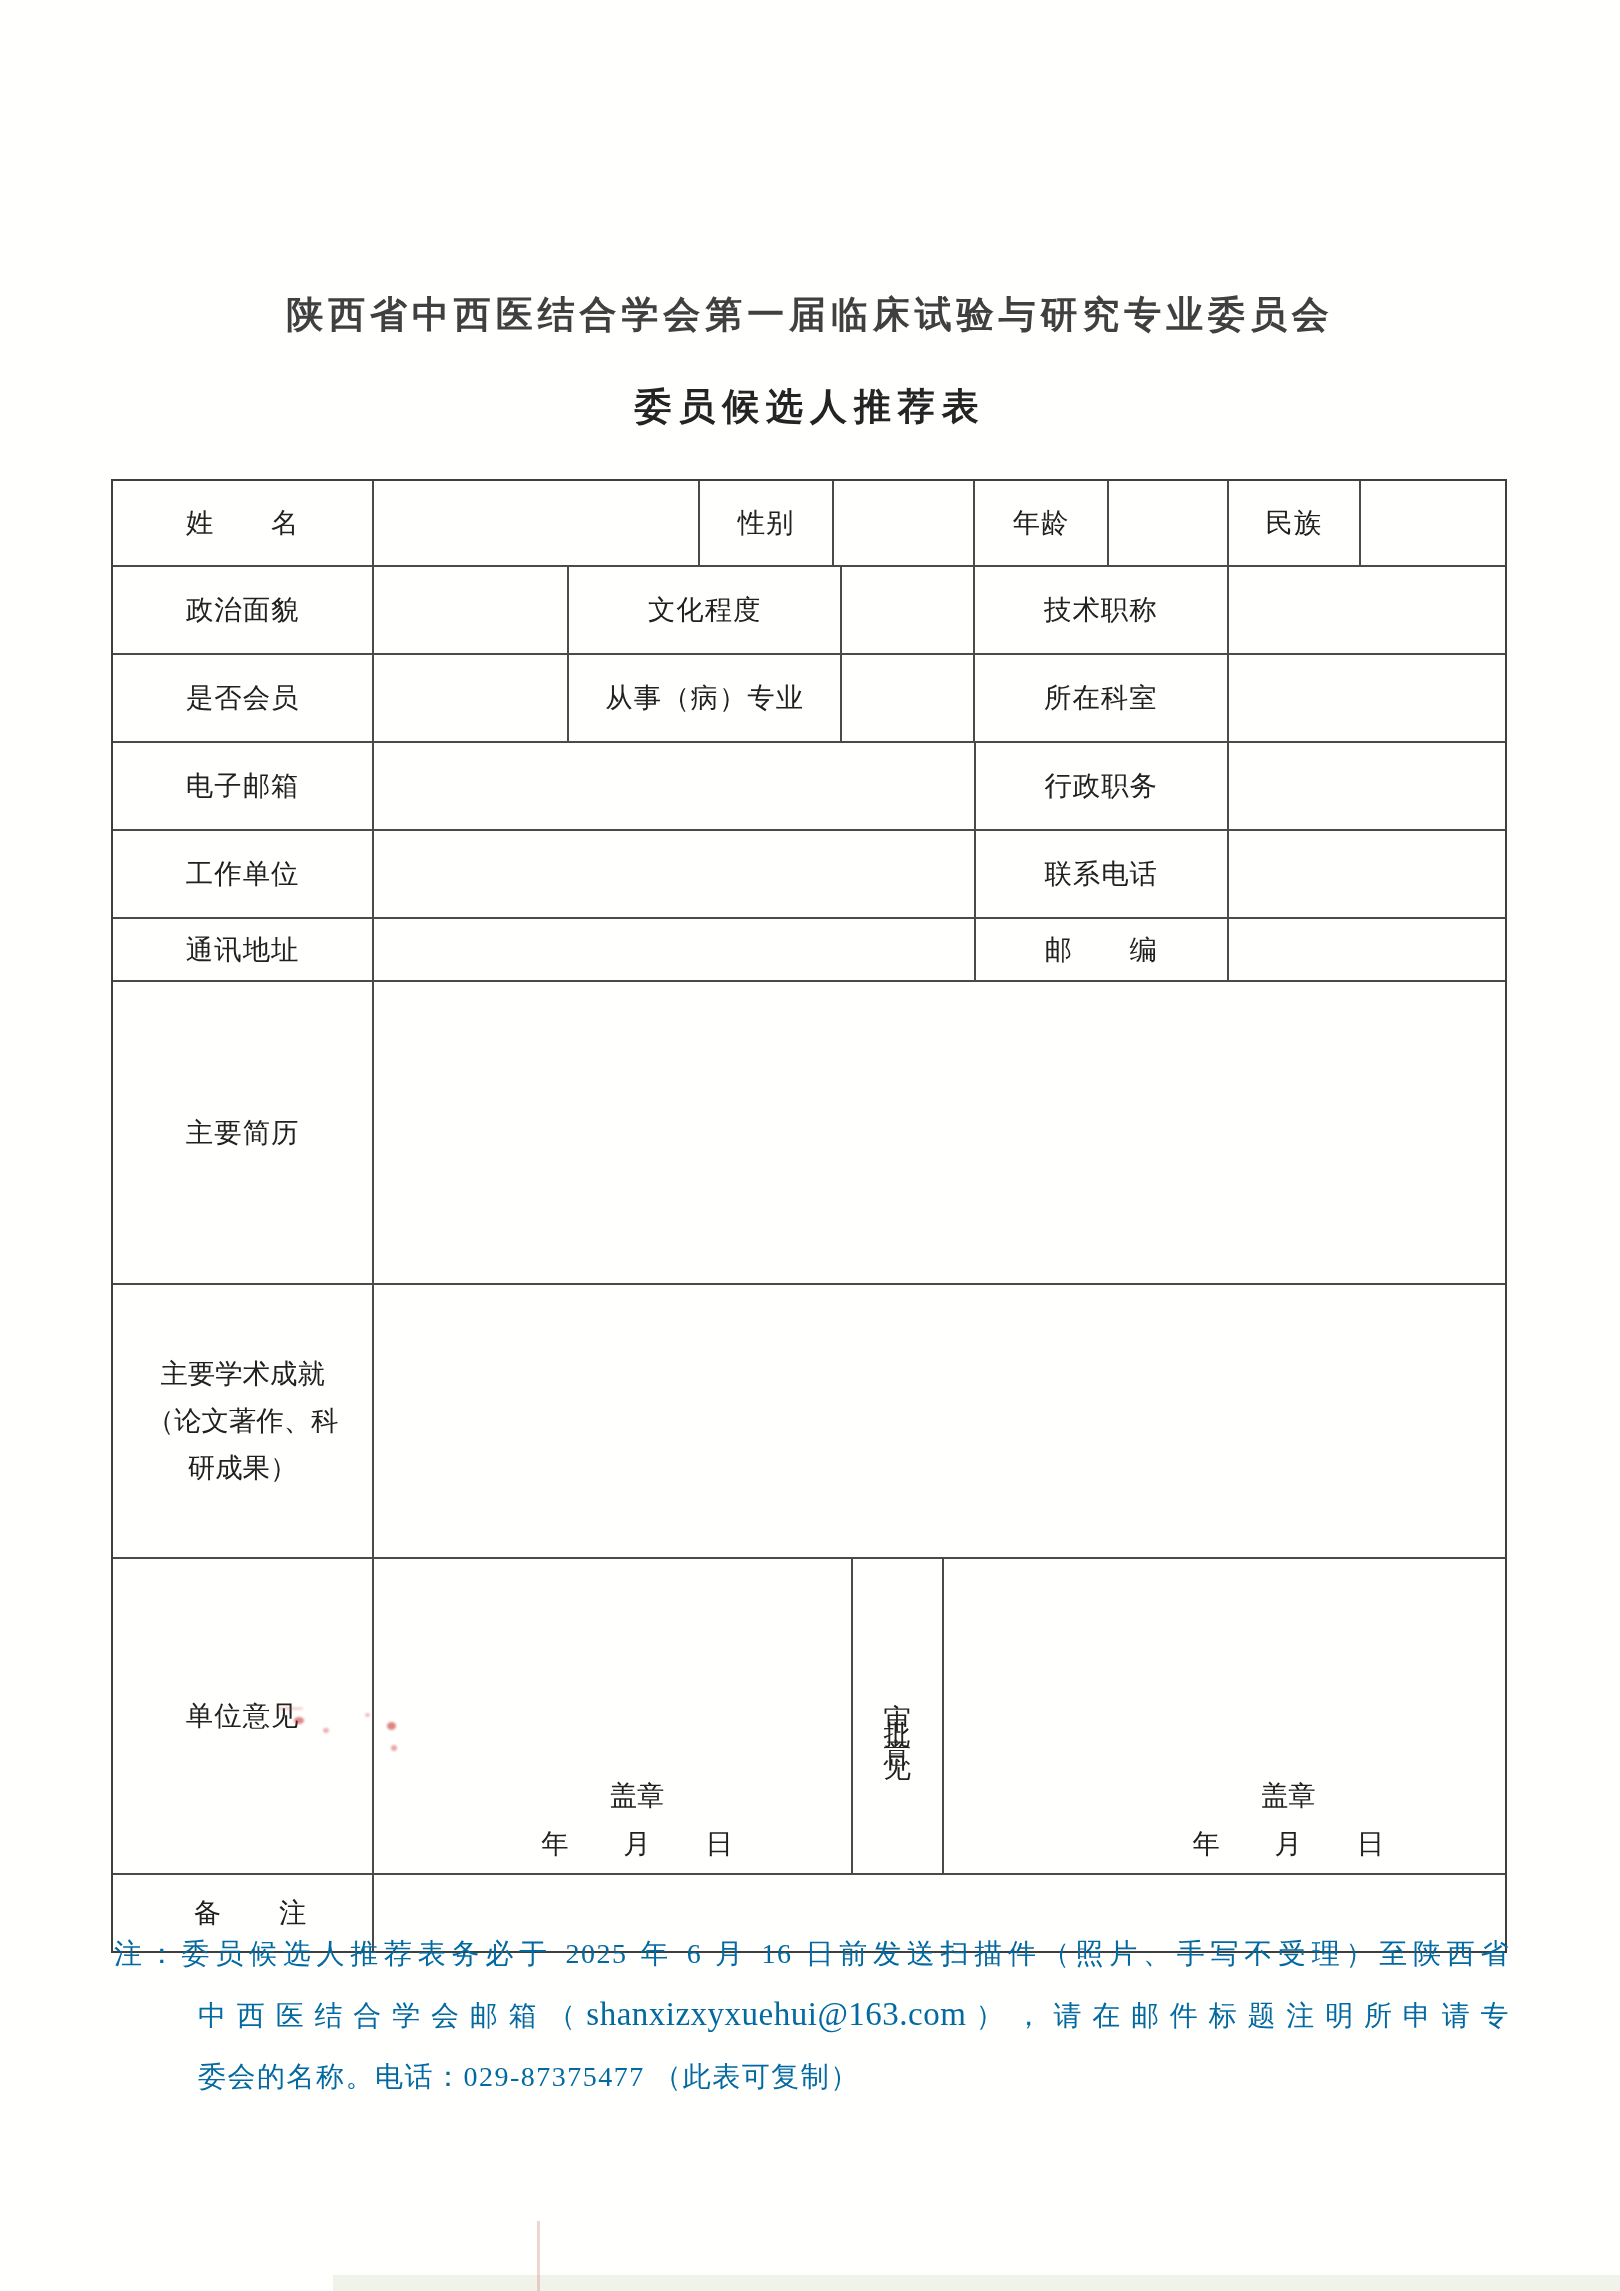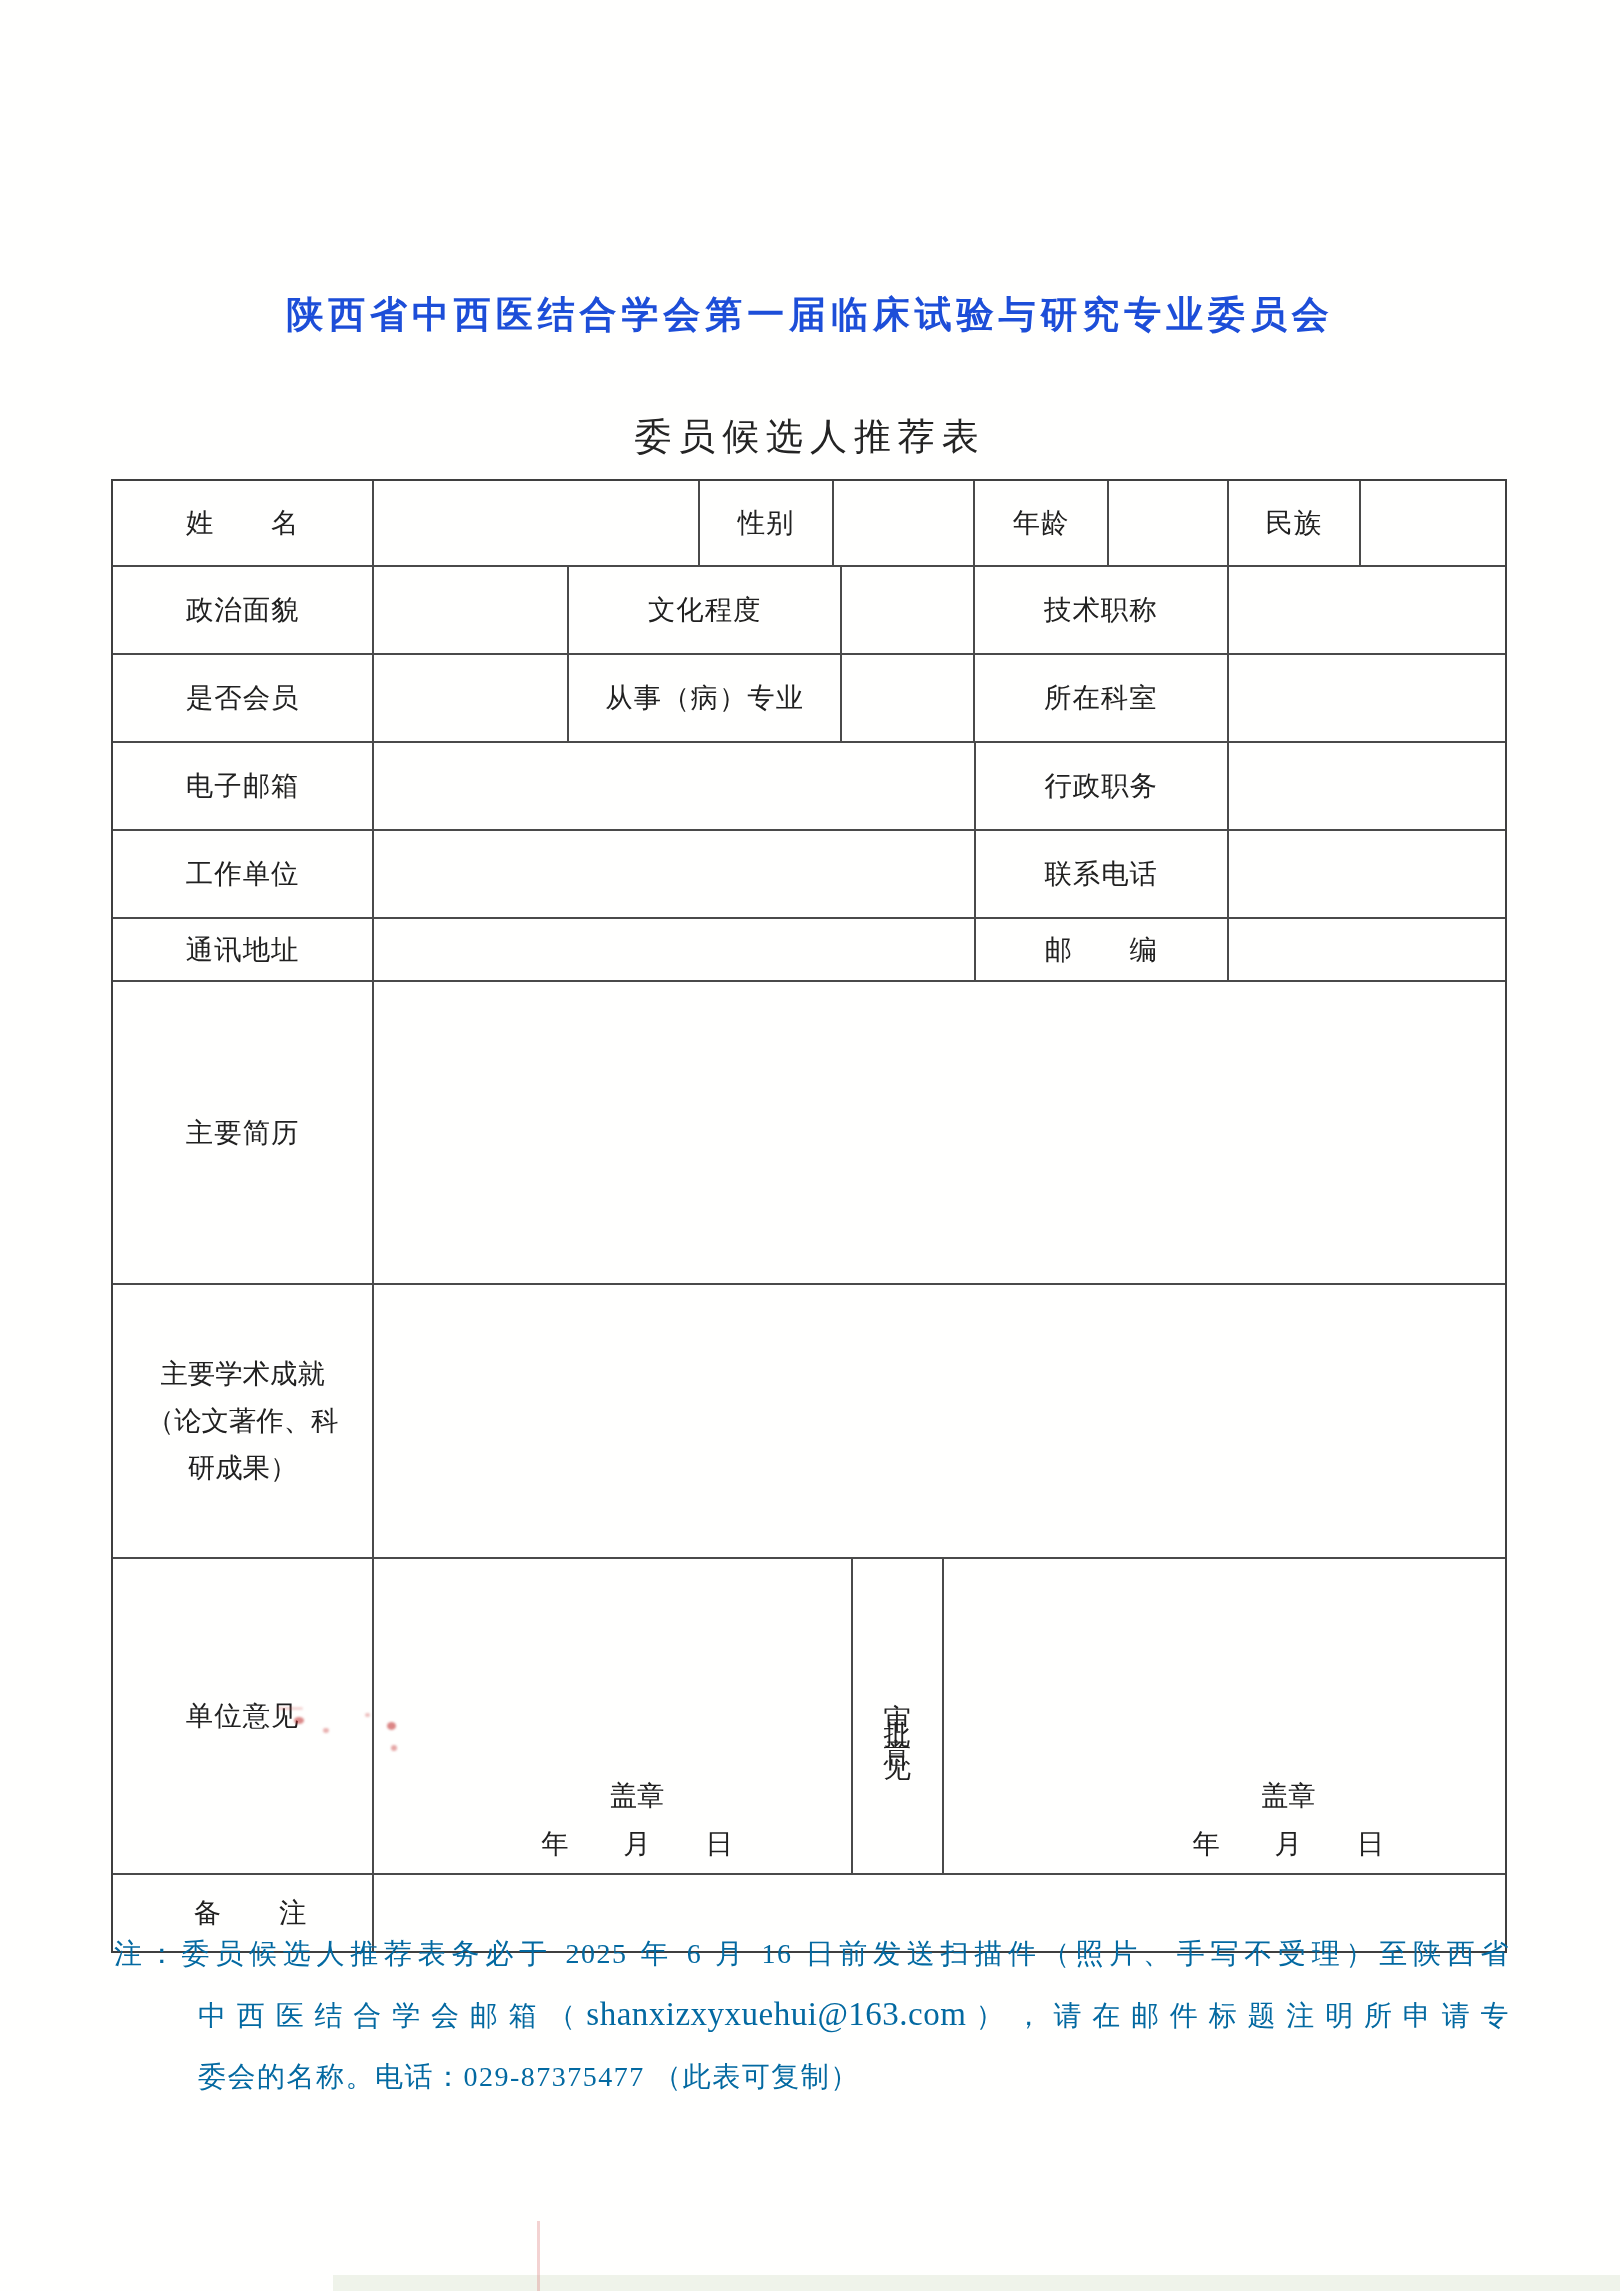--- a/index.html
+++ b/index.html
@@ -8,27 +8,26 @@
     width:1620px; height:2292px;
     margin:0 auto;
     background:#fffffe;
     font-family:"Liberation Serif","DejaVu Serif",serif;
     color:#1c1c1c;
     overflow:hidden;
   }
   .doc-title {
     position:absolute; top:290px; left:0; width:100%;
     text-align:center; font-size:37px; font-weight:700; letter-spacing:4.9px;
-    color:#1d4ed8;
+    color:#404040;
   }
   .doc-subtitle {
     position:absolute; top:382px; left:0; width:100%;
-    text-align:center; font-size:37px; font-weight:400; letter-spacing:6.9px;
+    text-align:center; font-size:37px; font-weight:700; letter-spacing:6.9px;
     color:#242424;
-    margin-top:30px;
   }
   .t {
     position:absolute; left:111px; top:459px; width:1396px;
     border:2px solid #3f3f3f;
     box-sizing:border-box;
     margin-top:20px;
   }
   .tr { display:flex; border-bottom:2px solid #4a4a4a; }
   .tr:last-child { border-bottom:none; }
   .td {

